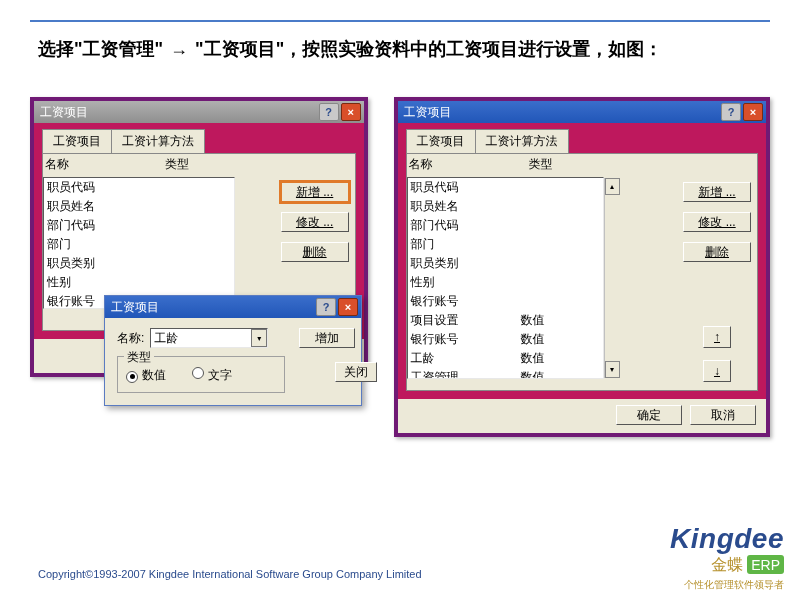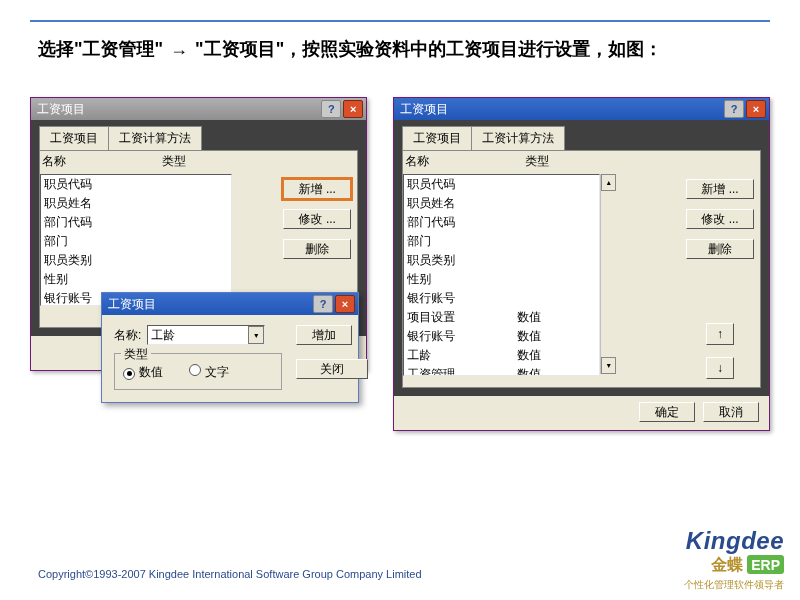--- a/index.html
+++ b/index.html
@@ -2,21 +2,21 @@
 <html><head>
 <meta charset="utf-8">
 <style>
   body { margin:0; padding:0; width:800px; height:600px; background:#fff; font-family:"SimSun","宋体",sans-serif; font-size:12px; color:#000; position:relative; overflow:hidden; }
   .page { padding:20px 30px 0 30px; }
   .rule { height:2px; background:#4a7bc8; margin:0 0 14px 0; }
   .sect-title { font-size:18px; font-weight:bold; margin:0 0 12px 8px; }
   .sect-body { font-size:18px; font-weight:bold; margin:0 0 10px 8px; line-height:1.5; }
   .arrow { display:inline-block; padding:0 2px; }
   .shots { display:flex; gap:26px; margin-top:34px; align-items:flex-start; }
-  .dlg { position:relative; border:1px solid #701a75; background:#404040; box-shadow:2px 2px 4px rgba(0,0,0,.3); }
+  .dlg { position:relative; border:4px solid #701a75; background:#be185d; box-shadow:2px 2px 4px rgba(0,0,0,.3); }
   .dlg-sm { width:340px; }
   .dlg-lg { width:380px; }
   .titlebar { height:22px; display:flex; align-items:center; justify-content:space-between; padding:0 3px 0 6px; color:#fff; font-size:12px; }
   .tb-active { background:linear-gradient(to bottom,#3a6ecb,#2156b8); }
   .tb-inactive { background:linear-gradient(to bottom,#b0b0b0,#8f8f8f); }
   .tb-btns { display:flex; gap:2px; }
   .tb-btn { width:18px; height:16px; background:#d94f2a; border:1px solid #7a2a12; border-radius:2px; color:#fff; display:flex; align-items:center; justify-content:center; font-size:11px; font-weight:bold; line-height:1; }
   .tb-help { background:#c9c9c9; border-color:#888; color:#2a4b8d; }
   .dlg-body { padding:6px 8px 8px 8px; position:relative; }
   .tabs { display:flex; margin-bottom:0; }
@@ -26,48 +26,48 @@
   .cols-hdr { display:flex; font-size:12px; margin:2px 0 4px 2px; }
   .col-name { width:120px; }
   .col-type { width:60px; }
   .listbox { background:#fff; border-top:1px solid #5a5a5a; border-left:1px solid #5a5a5a; border-right:1px solid #e8e8e8; border-bottom:1px solid #e8e8e8; overflow:auto; }
   .lb-sm { width:190px; height:130px; }
   .lb-lg { width:210px; height:200px; display:inline-block; vertical-align:top; }
   .lb-row { display:flex; font-size:12px; padding:1px 3px; }
   .lb-row .c1 { width:110px; }
   .lb-row .c2 { width:60px; }
   .btn { display:block; width:68px; height:20px; background:#ece9d8; border-top:1px solid #fff; border-left:1px solid #fff; border-right:1px solid #555; border-bottom:1px solid #555; font-size:12px; text-align:center; line-height:18px; margin:0 0 10px 0; padding:0; }
-  .btn-stack { position:absolute; }
+  .btn-stack { position:absolute;text-decoration:underline; }
   .highlight { outline:3px solid #e07a2a; outline-offset:-1px; }
   .foot-btns { display:flex; justify-content:flex-end; gap:8px; padding:6px 10px 8px 0; background:#ece9d8; }
-  .foot-btns .btn { margin:0; width:56px; }
+  .foot-btns .btn { margin:0; width:66px; }
   .subdlg { position:absolute; left:70px; top:194px; width:256px; border:1px solid #5a7bc1; background:#ece9d8; box-shadow:3px 3px 6px rgba(0,0,0,.35); z-index:5; }
   .subbody { padding:10px 10px 12px 12px; font-size:12px; }
   .field-row { display:flex; align-items:center; gap:6px; margin-bottom:8px; }
   .textin { width:110px; height:18px; border-top:1px solid #5a5a5a; border-left:1px solid #5a5a5a; border-right:1px solid #e8e8e8; border-bottom:1px solid #e8e8e8; background:#fff; font-size:12px; padding:0 3px; }
   .dd { position:relative; }
   .dd-btn { position:absolute; right:1px; top:1px; width:14px; height:16px; background:#ece9d8; border:1px solid #777; display:flex; align-items:center; justify-content:center; font-size:8px; }
   .groupbox { border:1px solid #a0a0a0; padding:10px 8px 8px 8px; position:relative; margin-top:4px; width:150px; }
   .groupbox .cap { position:absolute; top:-8px; left:6px; background:#ece9d8; padding:0 3px; }
   .radio-row { display:flex; align-items:center; gap:26px; font-size:12px; }
   .radio { width:10px; height:10px; border:1px solid #555; border-radius:50%; display:inline-flex; align-items:center; justify-content:center; margin-right:4px; background:#fff; }
   .radio.sel::after { content:""; width:5px; height:5px; border-radius:50%; background:#000; }
   .arrowbtn { width:26px; height:20px; border-top:1px solid #fff; border-left:1px solid #fff; border-right:1px solid #555; border-bottom:1px solid #555; background:#ece9d8; display:flex; align-items:center; justify-content:center; font-size:12px; font-weight:bold; }
   .copyright { position:absolute; left:38px; bottom:20px; font-size:11px; color:#2a4b8d; font-family:Arial,sans-serif; }
   .brand { position:absolute; right:16px; bottom:8px; text-align:right; }
-  .brand .k { font-family:Arial,sans-serif; font-style:italic; font-weight:bold; font-size:24px; color:#2a4b8d; letter-spacing:.5px; }
-  .brand .sub { font-size:16px; font-weight:bold; }
+  .brand .k { font-family:Arial,sans-serif; font-style:italic; font-weight:bold; font-size:28px; color:#2a4b8d; letter-spacing:.5px; }
+  .brand .sub { font-size:16px; font-weight:normal; }
   .brand .sub .zh { color:#b6912d; }
   .brand .sub .erp { color:#5fb646; background:#5fb646; padding:1px 4px; border-radius:3px; margin-left:4px; }
   .brand .sub .erp span { color:#fff; font-family:Arial,sans-serif; font-size:14px; }
   .brand .tag { font-size:10px; color:#b6912d; margin-top:2px; }
   .scrollbar { width:15px; background:#ece9d8; border-left:1px solid #c0c0c0; display:flex; flex-direction:column; }
   .sb-btn { height:15px; border:1px solid #888; background:#ece9d8; display:flex; align-items:center; justify-content:center; font-size:8px; }
   .sb-track { flex:1; background:#ece9d8; }
-  .listwrap { display:flex; }
+  .listwrap { display:flex;align-items:center; }
 </style>
 </head>
 <body>
 
 <div class="page">
   <div class="rule"></div>
   <div class="sect-body">
     <span>选择"工资管理"</span>
     <span class="arrow">→</span>
     <span>"工资项目"，按照实验资料中的工资项目进行设置，如图：</span>
@@ -164,21 +164,21 @@
             <div class="groupbox">
               <span class="cap">类型</span>
               <div class="radio-row">
                 <label><span class="radio sel"></span><span>数值</span></label>
                 <label><span class="radio"></span><span>文字</span></label>
               </div>
             </div>
           </div>
           <div style="width:56px;">
             <button class="btn" style="width:56px;"><span>增加</span></button>
-            <button class="btn" style="width:72px; margin-top:14px;"><span>关闭</span></button>
+            <button class="btn" style="width:42px; margin-top:14px;margin-left:36px;"><span>关闭</span></button>
           </div>
         </div>
       </div>
     </div>
 
     <div class="dlg dlg-lg">
       <div class="titlebar tb-active">
         <span>工资项目</span>
         <div class="tb-btns">
           <div class="tb-btn tb-help">

